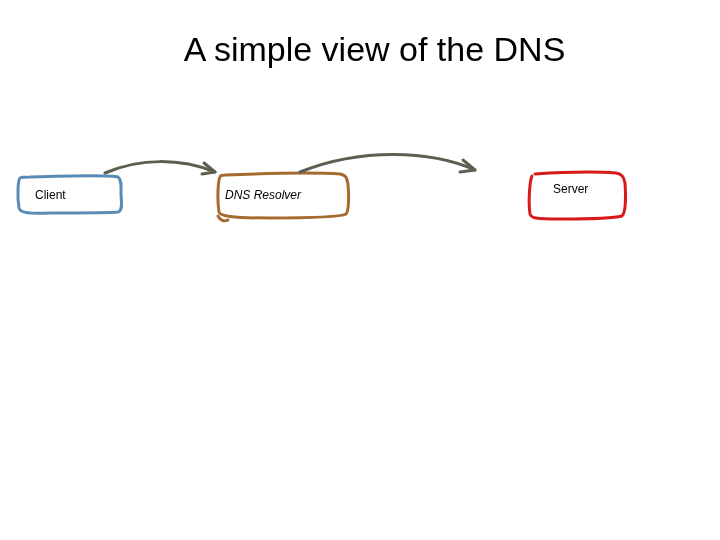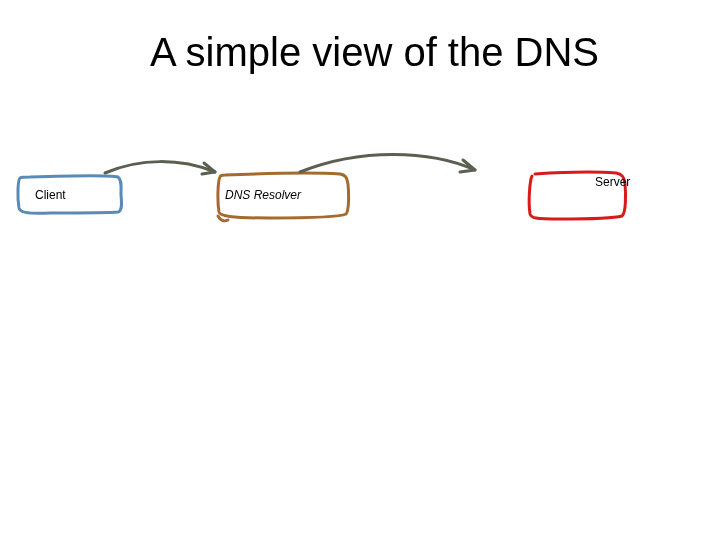--- a/index.html
+++ b/index.html
@@ -11,41 +11,41 @@
       font-family: Arial, sans-serif;
       position: relative;
       overflow: hidden;
     }
     .title {
       position: absolute;
       top: 30px;
       left: 0;
       right: 0;
       text-align: center;
-      font-size: 40px;
+      font-size: 34px;
       color: #000;
       font-weight: normal;
       padding-left: 29px;
     }
     .diagram {
       position: absolute;
       top: 0;
       left: 0;
       width: 720px;
       height: 540px;
     }
     .label {
       position: absolute;
       font-size: 12px;
       color: #000;
       font-weight: normal;
     }
     .label-client { top: 188px; left: 35px; }
     .label-resolver { top: 188px; left: 225px; font-style: italic; }
-    .label-server { top: 175px; left: 553px; margin-left: 42px; }
+    .label-server { top: 182px; left: 553px; }
   </style>
 </head>
 <body>
 
 <div class="title">A simple view of the DNS</div>
 
 <svg class="diagram" viewBox="0 0 720 540">
 
   <path d="M 20 178 C 18 180, 17 195, 19 208 C 20 212, 25 214, 50 213 C 80 213, 110 213, 118 212 C 122 211, 122 205, 121 195 C 121 186, 122 180, 118 177 C 110 175, 60 176, 30 177 C 24 177, 21 177, 20 178 Z" fill="none" stroke="#5a8bb5" stroke-width="3" stroke-linecap="round" stroke-linejoin="round"></path>
 

